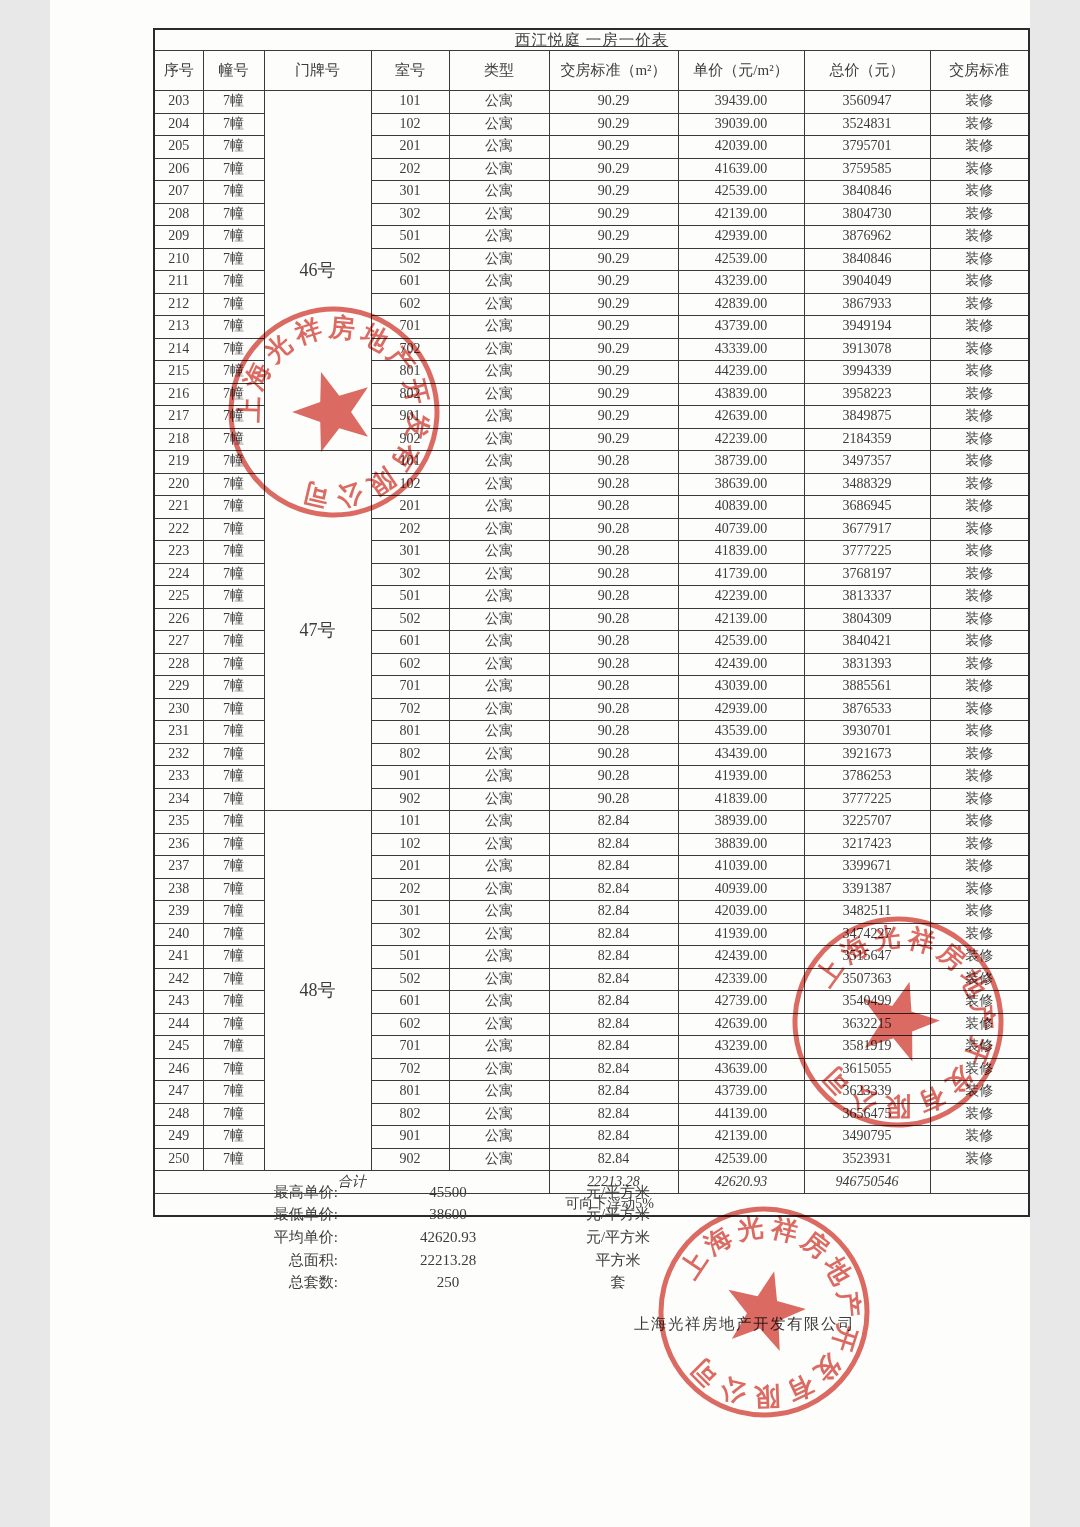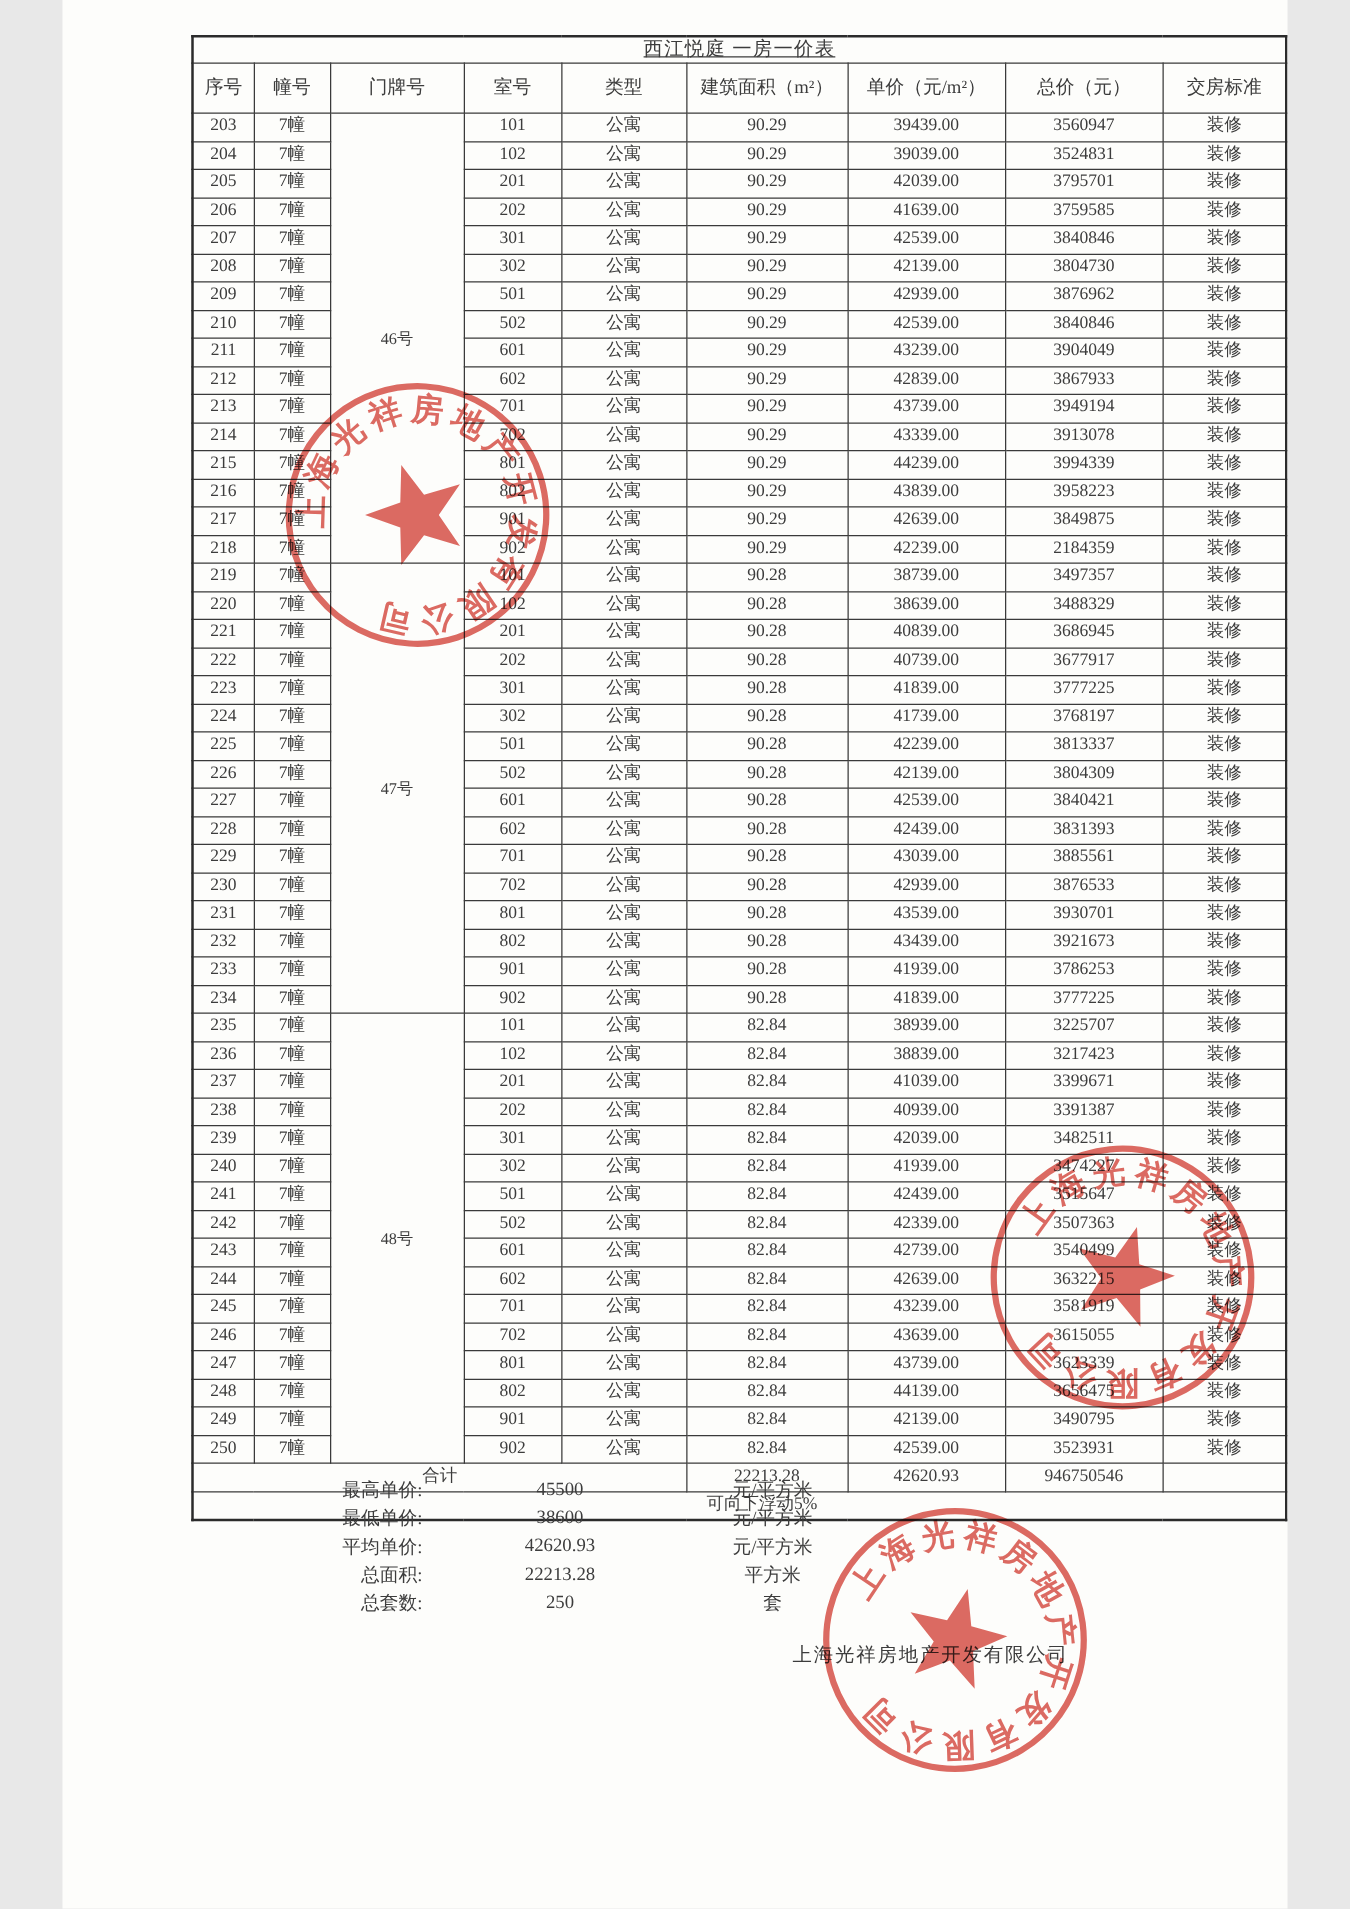--- a/index.html
+++ b/index.html
@@ -21,22 +21,22 @@
   }
   .price-table td{
     border:1px solid #3a3a3a;
     text-align:center;vertical-align:middle;
     padding:0;height:21.5px;line-height:1.05;
     overflow:hidden;white-space:nowrap;
   }
   .price-table td.title-cell{height:20px;font-size:15.5px;border-bottom:1px solid #3a3a3a;}
   .price-table td.title-cell span{text-decoration:underline;letter-spacing:1px;}
   .price-table tr.head-row td{height:39px;font-size:15px;}
-  .price-table td.door-cell{font-size:13px;font-family:Liberation Serif, serif;}
-  .price-table tr.total-row td{height:22px;}
+  .price-table td.door-cell{font-size:18px;font-family:Liberation Serif, serif;}
+  .price-table tr.total-row td{height:22px;font-style:italic;}
   .price-table tr.note-row td{height:21px;padding-left:36px;}
   
   .summary{
     position:absolute;left:158px;top:1181px;
     font-size:15px;
   }
   .summary .srow{display:grid;grid-template-columns:130px 220px 120px;height:22.6px;align-items:center;}
   .summary .slabel{text-align:right;}
   .summary .svalue{text-align:center;}
   .summary .sunit{text-align:center;}
@@ -74,21 +74,21 @@
         <td class="title-cell" colspan="9">
           <span>西江悦庭 一房一价表</span>
         </td>
       </tr>
       <tr class="head-row" id="head-row">
           <td>序号</td>
           <td>幢号</td>
           <td>门牌号</td>
           <td>室号</td>
           <td>类型</td>
-          <td>建筑面积（m²）</td>
+          <td>交房标准（m²）</td>
           <td>单价（元/m²）</td>
           <td>总价（元）</td>
           <td>交房标准</td>
         </tr>
 
     <tr>
           <td>203</td>
           <td>7幢</td>
           <td class="door-cell" rowspan="16">46号</td>
           <td>101</td>

